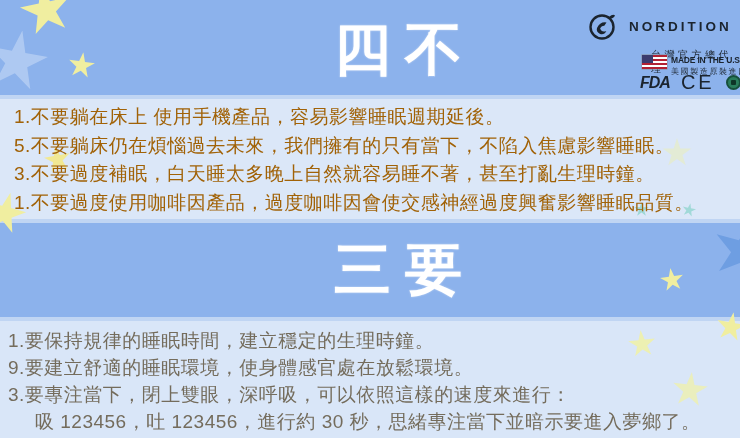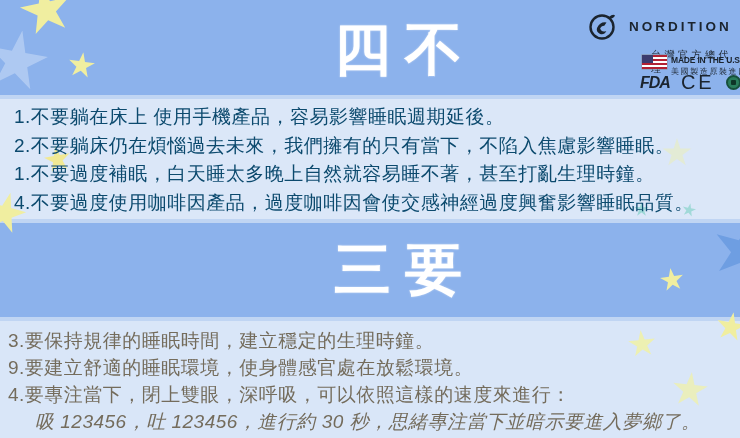--- a/index.html
+++ b/index.html
@@ -23,24 +23,24 @@
   .content{position:absolute; inset:0; z-index:2;}
   .title{
     position:absolute; left:0; width:740px; margin:0; text-align:center;
     color:#ffffff; font-weight:bold; font-size:57px; letter-spacing:14px; text-indent:14px;
     text-shadow:0 0 2px rgba(255,255,255,.6);
     padding-left:28px;
   }
   .title-a{top:0; height:99px; line-height:99px;}
   .title-b{top:219px; height:91px; line-height:102px;font-family:Liberation Serif, serif;}
   .list{position:absolute; white-space:pre-wrap;}
-  .list-a{left:14px; top:103px; width:718px; color:#0c4a6e; font-size:19px; line-height:28.5px; letter-spacing:0.5px;}
+  .list-a{left:14px; top:103px; width:718px; color:#a16207; font-size:19px; line-height:28.5px; letter-spacing:0.5px;}
   .list-b{left:8px; top:327px; width:724px; color:#746c5c; font-size:19px; line-height:27px; letter-spacing:0.5px;}
   .line{min-height:1em;}
-  .line.indent{padding-left:27px;font-style:italic;}
+  .line.indent{padding-left:27px;}
   
   .logo-block{position:absolute; left:580px; top:8px; width:158px; height:88px; color:#1b242e;}
   .logo-mark{position:absolute; left:7px; top:4px; width:30px; height:30px;}
   .brand{position:absolute; left:43px; top:11px; font-size:13.5px; font-weight:bold; letter-spacing:3px;margin-left:6px;}
   .tagline{position:absolute; left:71px; top:40px; font-size:10px; letter-spacing:3.5px; color:#242f3c;}
   .flag{
     position:absolute; left:62px; top:47px; width:25px; height:14px;
     background:repeating-linear-gradient(180deg,#b22234 0 2px,#ffffff 2px 4px);
     box-shadow:0 0 0 0.5px #8a8f98;
   }
@@ -96,20 +96,20 @@
       <span class="flag"></span>
       <span class="madein">MADE IN THE U.S.A.</span>
       <span class="importline">美國製造原裝進口</span>
       <div class="certs">
         <span class="fda">FDA</span>
         <span class="ce">CE</span>
         <span class="badge"></span>
       </div>
     </div>
 
-    <div class="list list-a"><div class="line">1.不要躺在床上 使用手機產品，容易影響睡眠週期延後。</div><div class="line">2.不要躺床仍在煩惱過去未來，我們擁有的只有當下，不陷入焦慮影響睡眠。</div><div class="line">1.不要過度補眠，白天睡太多晚上自然就容易睡不著，甚至打亂生理時鐘。</div><div class="line">4.不要過度使用咖啡因產品，過度咖啡因會使交感神經過度興奮影響睡眠品質。</div></div>
+    <div class="list list-a"><div class="line">1.不要躺在床上 使用手機產品，容易影響睡眠週期延後。</div><div class="line">5.不要躺床仍在煩惱過去未來，我們擁有的只有當下，不陷入焦慮影響睡眠。</div><div class="line">3.不要過度補眠，白天睡太多晚上自然就容易睡不著，甚至打亂生理時鐘。</div><div class="line">1.不要過度使用咖啡因產品，過度咖啡因會使交感神經過度興奮影響睡眠品質。</div></div>
 
     <h1 class="title title-b">三要</h1>
 
-    <div class="list list-b"><div class="line">3.要保持規律的睡眠時間，建立穩定的生理時鐘。</div><div class="line">9.要建立舒適的睡眠環境，使身體感官處在放鬆環境。</div><div class="line">4.要專注當下，閉上雙眼，深呼吸，可以依照這樣的速度來進行：</div><div class="line indent">吸 123456，吐 123456，進行約 30 秒，思緒專注當下並暗示要進入夢鄉了。</div></div>
+    <div class="list list-b"><div class="line">1.要保持規律的睡眠時間，建立穩定的生理時鐘。</div><div class="line">9.要建立舒適的睡眠環境，使身體感官處在放鬆環境。</div><div class="line">3.要專注當下，閉上雙眼，深呼吸，可以依照這樣的速度來進行：</div><div class="line indent">吸 123456，吐 123456，進行約 30 秒，思緒專注當下並暗示要進入夢鄉了。</div></div>
 
   </div>
 </div>
 
 </body></html>

